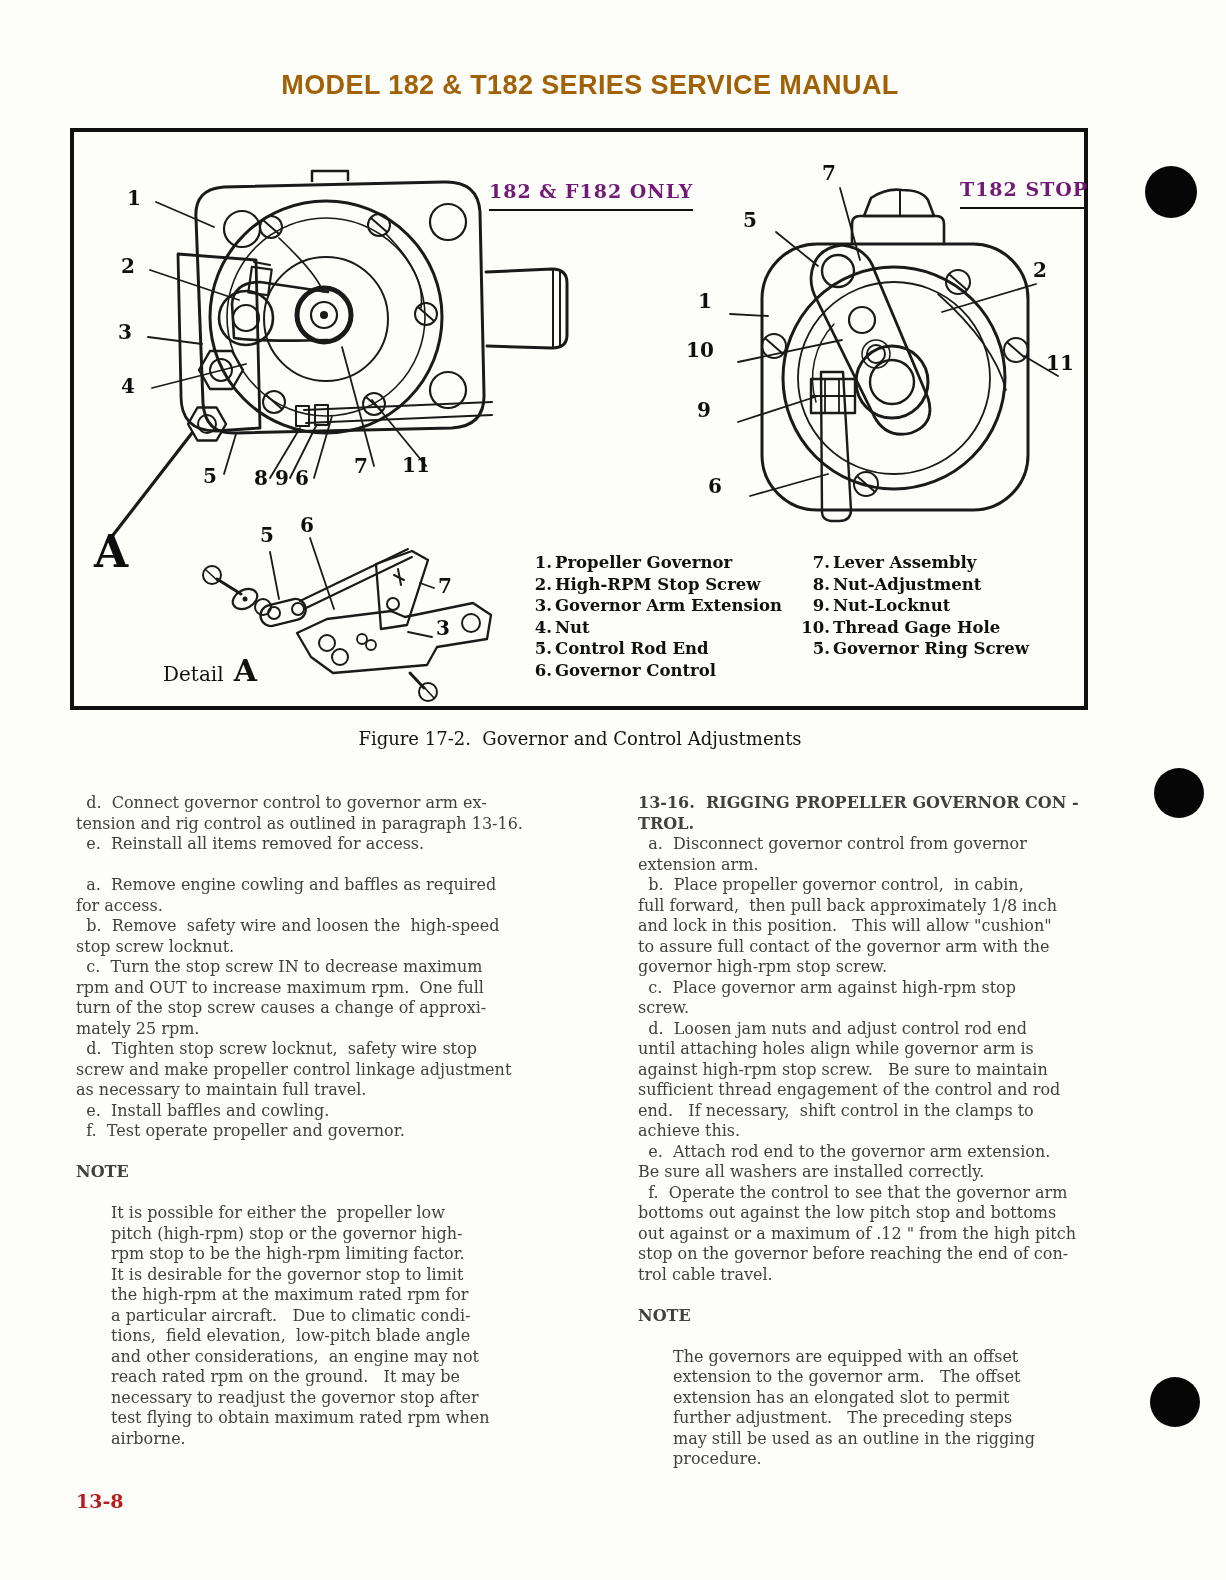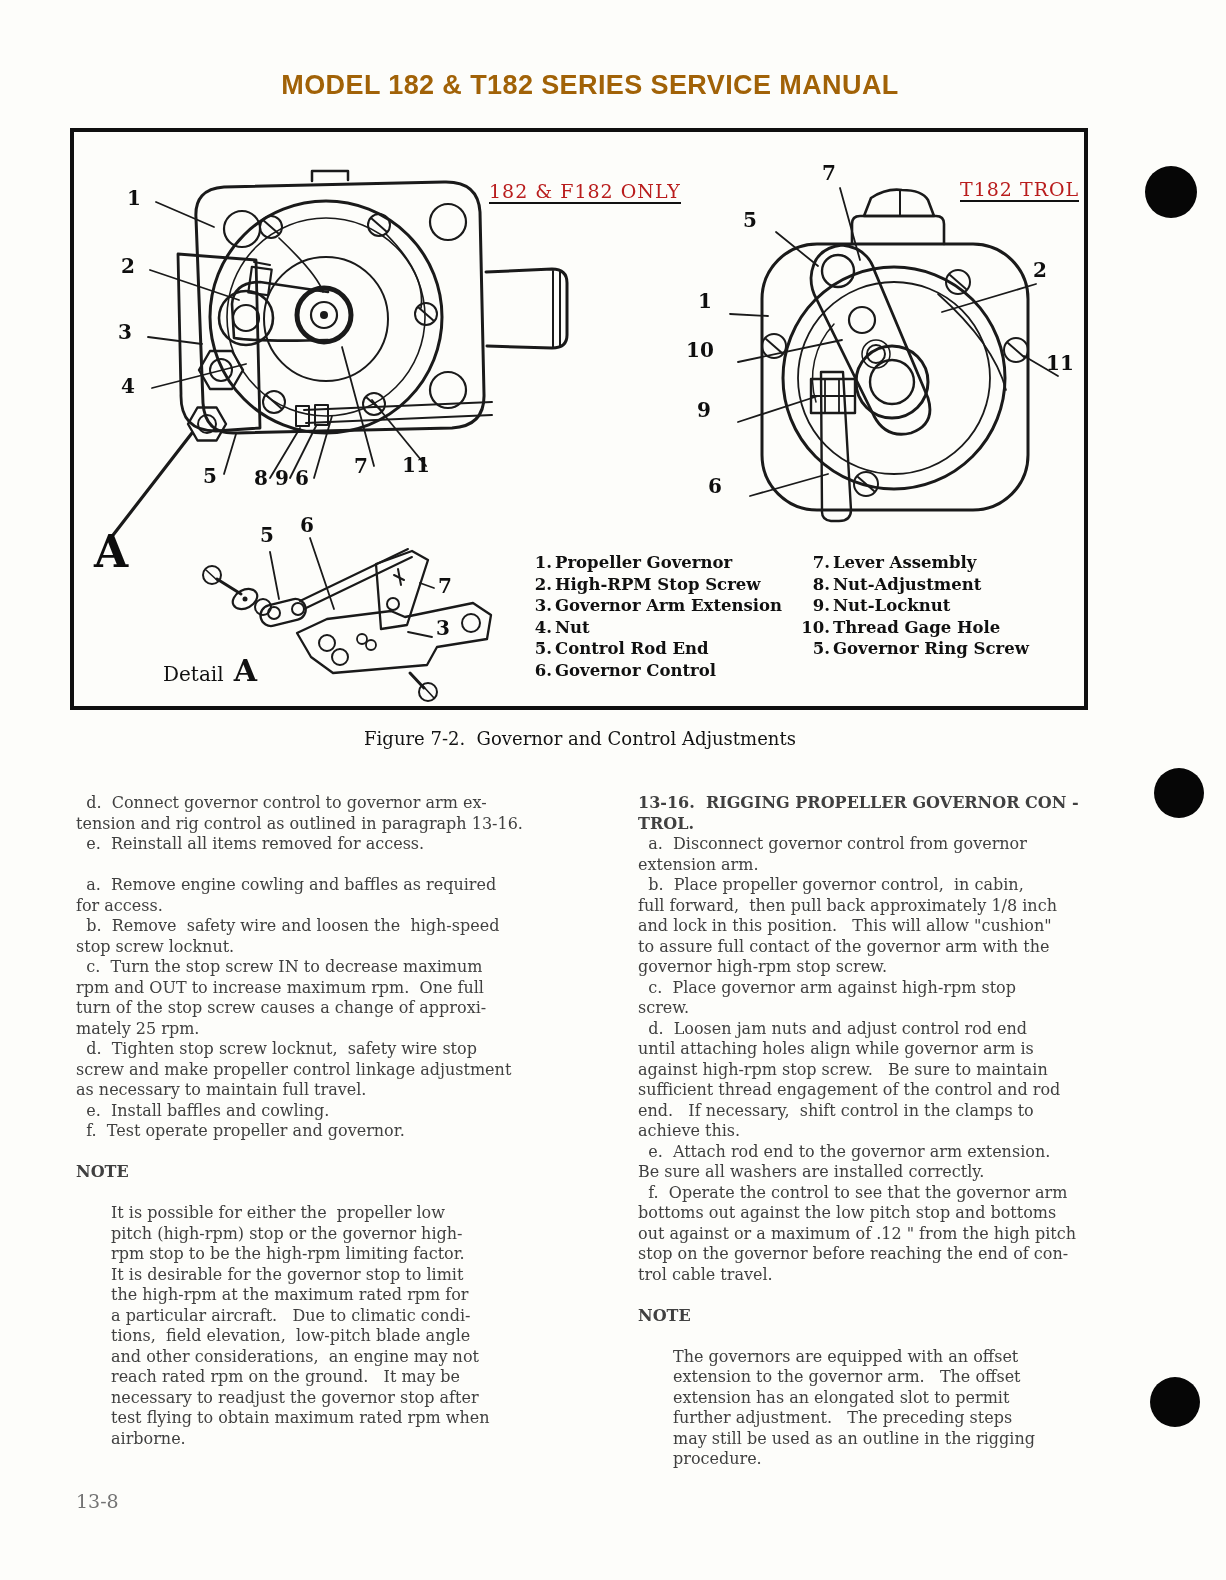--- a/index.html
+++ b/index.html
@@ -4,42 +4,42 @@
 <style>
   html,body{margin:0;padding:0;background:#e8e8e4;}
   .page{position:relative;width:1226px;height:1580px;margin:0 auto;background:#fdfdfa;
         font-family:"DejaVu Serif",serif;color:#141414;overflow:hidden;}
   .title{position:absolute;left:0;top:70px;width:1180px;text-align:center;
          font-family:"Liberation Sans",sans-serif;font-weight:bold;font-size:27px;
          letter-spacing:0.4px;color:#a16207;white-space:pre;}
   .figbox{position:absolute;left:70px;top:128px;width:1018px;height:582px;
           border:4px solid #101010;box-sizing:border-box;}
   .figbox svg{position:absolute;left:0;top:0;}
-  .fig-heading{position:absolute;font-weight:normal;font-size:19px;letter-spacing:1px;
-               border-bottom:2.5px solid #111;padding-bottom:0;white-space:pre;color:#b91c1c;}
+  .fig-heading{position:absolute;font-weight:bold;font-size:19px;letter-spacing:1px;
+               border-bottom:2.5px solid #111;padding-bottom:7px;white-space:pre;color:#701a75;}
   .co{position:absolute;font-weight:bold;font-size:20px;color:#0f0f0f;line-height:1;white-space:pre;}
   .legend{position:absolute;font-size:16.5px;font-weight:bold;color:#101010;}
   .legend-row{display:flex;height:21.6px;align-items:flex-start;}
   .lnum{width:50px;text-align:right;}
   .llbl{margin-left:3px;white-space:pre;}
   .detail-label{position:absolute;left:89px;top:521px;color:#111;white-space:pre;}
   .detail-label .w{font-size:20px;}
   .detail-label .a{font-weight:bold;font-size:30px;margin-left:10px;}
   .big-a{position:absolute;left:20px;top:398px;font-weight:bold;font-size:44px;color:#0d0d0d;line-height:1;}
   .caption{position:absolute;left:0;top:728px;width:1160px;text-align:center;
            font-size:18px;color:#131313;white-space:pre;}
   .col{position:absolute;font-size:16px;line-height:20.5px;color:#404040;}
   .col-left{left:76px;top:793px;width:514px;}
   .col-right{left:638px;top:793px;width:518px;}
   .para{white-space:pre-wrap;margin:0;}
   .head{font-weight:bold;white-space:pre-wrap;margin:0;}
   .note-title{font-weight:bold;text-align:left;margin:0;}
   .note-body{white-space:pre-wrap;margin:0 0 0 35px;}
   .spacer{height:20.5px;}
-  .footer{position:absolute;left:76px;top:1490px;font-weight:normal;font-size:19px;color:#737373;}
+  .footer{position:absolute;left:76px;top:1490px;font-weight:bold;font-size:19px;color:#b91c1c;}
   .dot{position:absolute;background:#060606;border-radius:50%;}
   .dot1{left:1145px;top:166px;width:52px;height:52px;}
   .dot2{left:1154px;top:768px;width:50px;height:50px;}
   .dot3{left:1150px;top:1377px;width:50px;height:50px;}
 </style>
 </head>
 <body>
 
 <div class="page">
 
@@ -173,21 +173,21 @@
         <g stroke-width="1.8">
           <path d="M196,420 L205,467"></path>
           <path d="M236,406 L260,477"></path>
           <path d="M360,456 L346,451"></path>
           <path d="M358,505 L334,500"></path>
         </g>
       </g>
     </svg>
 
     <div class="fig-heading" style="left:415px;top:48px;">182 &amp; F182 ONLY</div>
-    <div class="fig-heading" style="left:886px;top:46px;">T182 TROL</div>
+    <div class="fig-heading" style="left:886px;top:46px;">T182 STOP</div>
 
     <div class="co" style="left:53px;top:56px;">1</div>
     <div class="co" style="left:47px;top:124px;">2</div>
     <div class="co" style="left:44px;top:190px;">3</div>
     <div class="co" style="left:47px;top:244px;">4</div>
     <div class="co" style="left:129px;top:334px;">5</div>
     <div class="co" style="left:180px;top:336px;">8</div>
     <div class="co" style="left:201px;top:336px;">9</div>
     <div class="co" style="left:221px;top:336px;">6</div>
     <div class="co" style="left:280px;top:324px;">7</div>
@@ -253,21 +253,21 @@
           <span class="lnum">10.</span>
           <span class="llbl">Thread Gage Hole</span>
         </div>
       <div class="legend-row">
           <span class="lnum">5.</span>
           <span class="llbl">Governor Ring Screw</span>
         </div>
     </div>
   </div>
 
-  <div class="caption">Figure 7-2.  Governor and Control Adjustments</div>
+  <div class="caption">Figure 17-2.  Governor and Control Adjustments</div>
 
   <div class="col col-left">
     <div class="para">  d.  Connect governor control to governor arm ex-
 tension and rig control as outlined in paragraph 13-16.
   e.  Reinstall all items removed for access.</div>
     <div class="spacer"></div>
     <div class="para">  a.  Remove engine cowling and baffles as required
 for access.
   b.  Remove  safety wire and loosen the  high-speed
 stop screw locknut.

